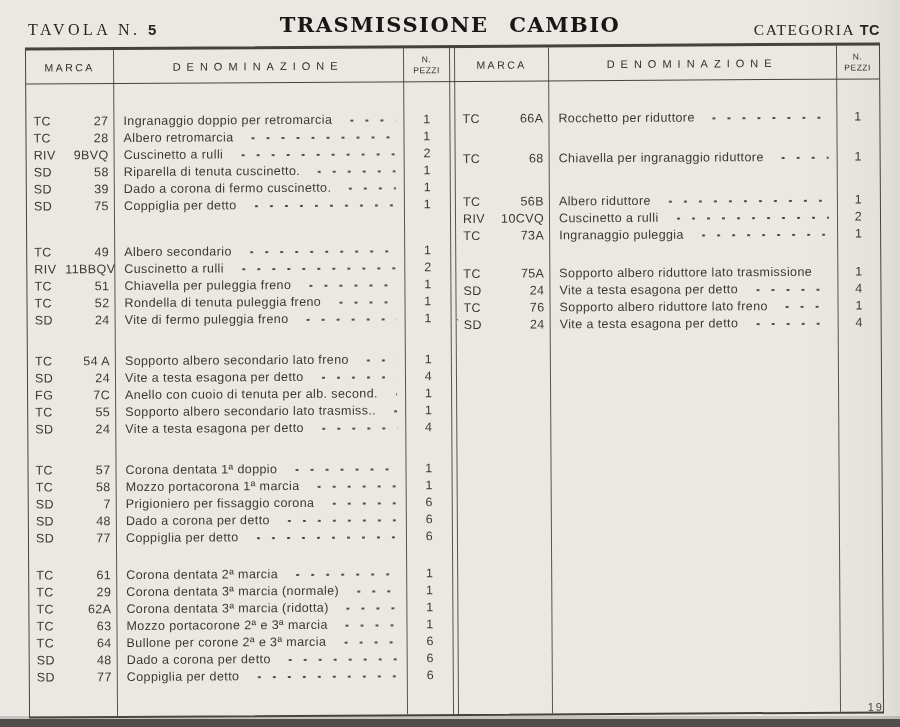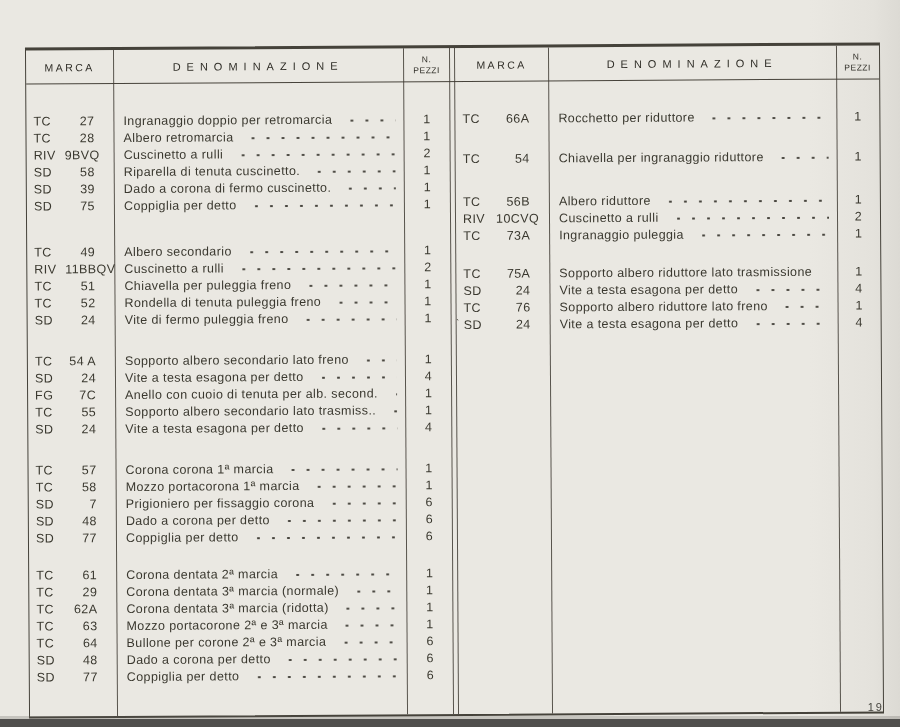--- a/index.html
+++ b/index.html
@@ -62,21 +62,21 @@
   .body-left .group:nth-child(4){margin-top:24px;}
   .body-left .group:nth-child(5){margin-top:20px;}
   .body-right .group:nth-child(1){margin-top:29px;}
   .body-right .group:nth-child(2){margin-top:23px;}
   .body-right .group:nth-child(3){margin-top:26px;}
   .body-right .group:nth-child(4){margin-top:21px;}
   .row{position:relative;display:grid;grid-template-columns:38px 49px 1fr 47px;
     height:17px;align-items:center;color:#3a382f;font-size:12.5px;letter-spacing:.4px;}
   .body-right .row{grid-template-columns:40px 53px 1fr 43px;}
   .cell-prefix{padding-left:7px;white-space:nowrap;}
-  .cell-code{text-align:right;padding-right:19px;white-space:nowrap;}
+  .cell-code{text-align:right;padding-right:5px;white-space:nowrap;}
   .cell-name-wrap{display:flex;min-width:0;padding-left:10px;align-items:center;}
   .cell-name{white-space:nowrap;flex:0 0 auto;}
   .leader{
     flex:1 1 auto;min-width:0;height:6px;align-self:flex-end;margin:0 8px 3px 10px;
     background-image:radial-gradient(circle,rgba(52,49,42,.9) 1.05px,rgba(52,49,42,0) 1.5px);
     background-size:15px 6px;background-position:2px 100%;background-repeat:repeat-x;
   }
   .cell-qty{text-align:center;}
   .cell-mark{position:absolute;left:-1px;top:1px;font-size:11px;color:#3a382f;}
   
@@ -85,20 +85,31 @@
   .page-number{
     position:absolute;right:16px;bottom:9px;height:17px;overflow:hidden;
     font-size:11px;line-height:13px;color:#45443e;letter-spacing:2px;
   }
 </style>
 </head>
 <body>
 
 <div class="sheet">
 
+  <div class="topbar">
+    <div class="tavola">
+      <span>TAVOLA N.</span>
+      <b>5</b>
+    </div>
+    <div class="main-title">TRASMISSIONE CAMBIO</div>
+    <div class="categoria">
+      <span>CATEGORIA</span>
+      <b>TC</b>
+    </div>
+  </div>
 
   <div class="ptable">
     <div class="vline v1"></div>
     <div class="vline v2"></div>
     <div class="vline v3"></div>
     <div class="vline v4"></div>
     <div class="vline v5"></div>
     <div class="vline v6"></div>
     <div class="hline"></div>
 
@@ -284,21 +295,21 @@
     </span>
     <span class="cell-qty">4</span>
   </div>
         </div>
         <div class="group">
           <div class="row">
     <span class="cell-mark"></span>
     <span class="cell-prefix">TC</span>
     <span class="cell-code">57</span>
     <span class="cell-name-wrap">
-      <span class="cell-name">Corona corona 1ª marcia</span>
+      <span class="cell-name">Corona dentata 1ª doppio</span>
       <span class="leader"></span>
     </span>
     <span class="cell-qty">1</span>
   </div>
           <div class="row">
     <span class="cell-mark"></span>
     <span class="cell-prefix">TC</span>
     <span class="cell-code">58</span>
     <span class="cell-name-wrap">
       <span class="cell-name">Mozzo portacorona 1ª marcia</span>
@@ -420,21 +431,21 @@
       <span class="cell-name">Rocchetto per riduttore</span>
       <span class="leader"></span>
     </span>
     <span class="cell-qty">1</span>
   </div>
         </div>
         <div class="group">
           <div class="row">
     <span class="cell-mark"></span>
     <span class="cell-prefix">TC</span>
-    <span class="cell-code">54</span>
+    <span class="cell-code">68</span>
     <span class="cell-name-wrap">
       <span class="cell-name">Chiavella per ingranaggio riduttore</span>
       <span class="leader"></span>
     </span>
     <span class="cell-qty">1</span>
   </div>
         </div>
         <div class="group">
           <div class="row">
     <span class="cell-mark"></span>

